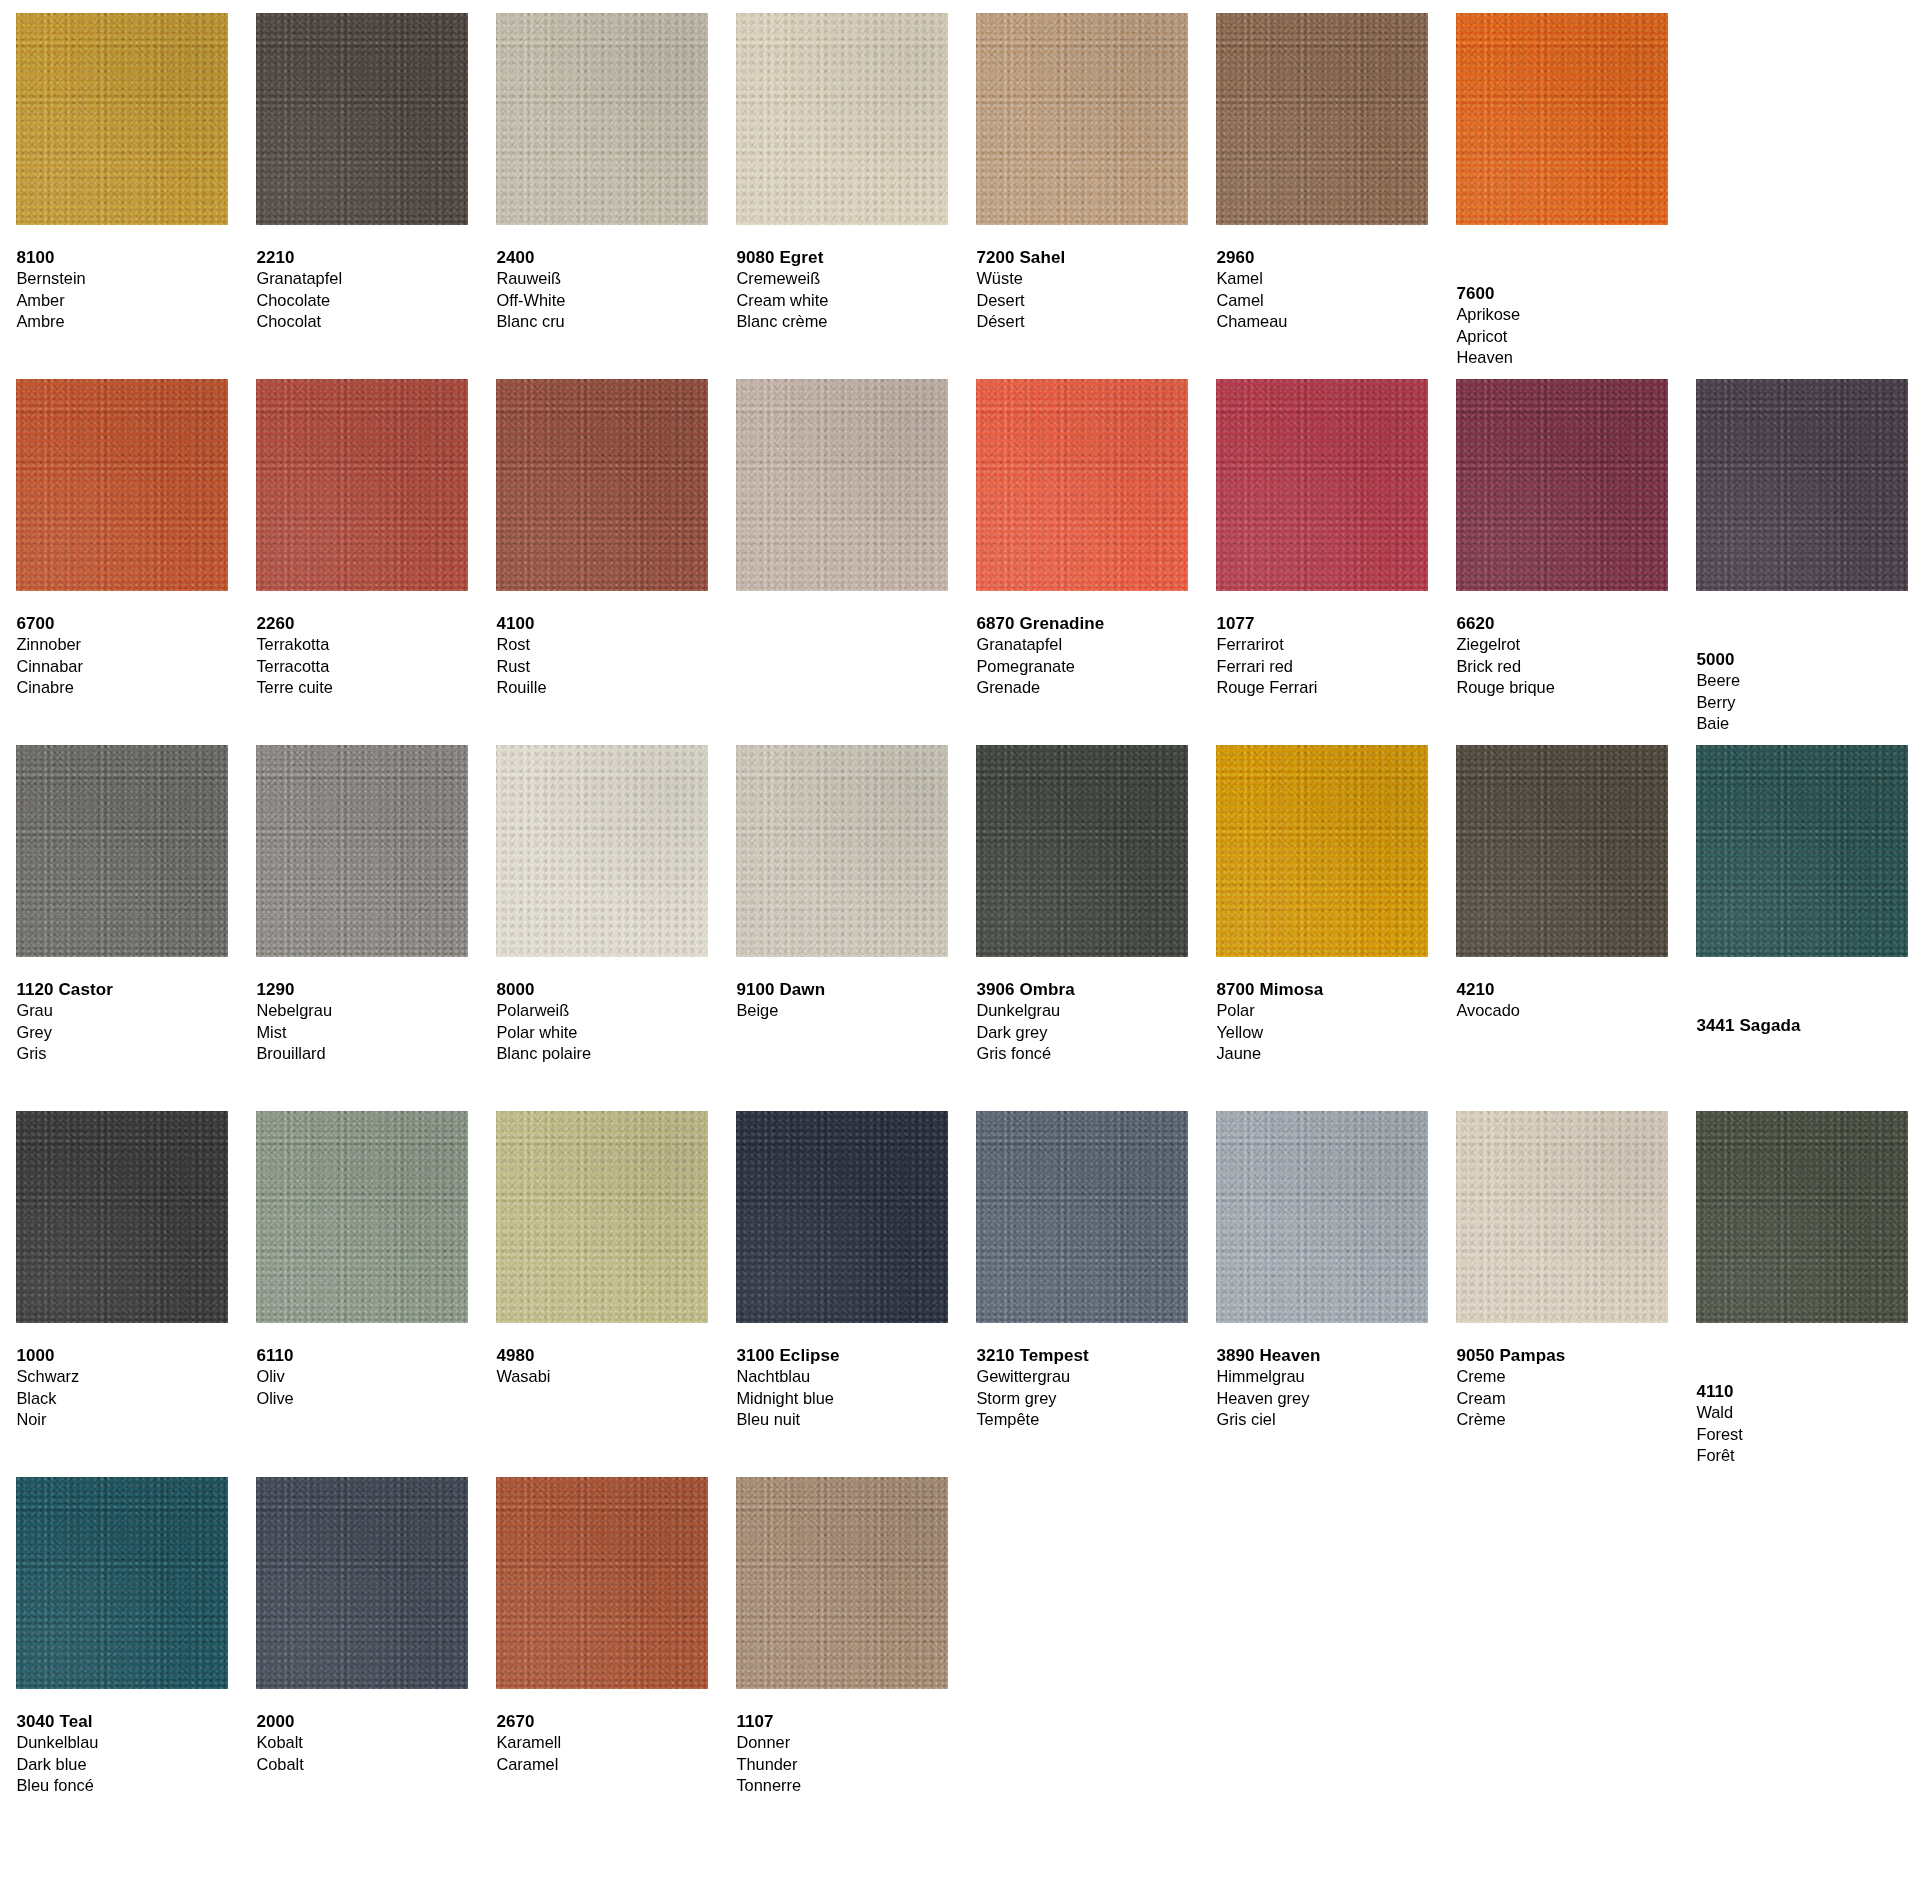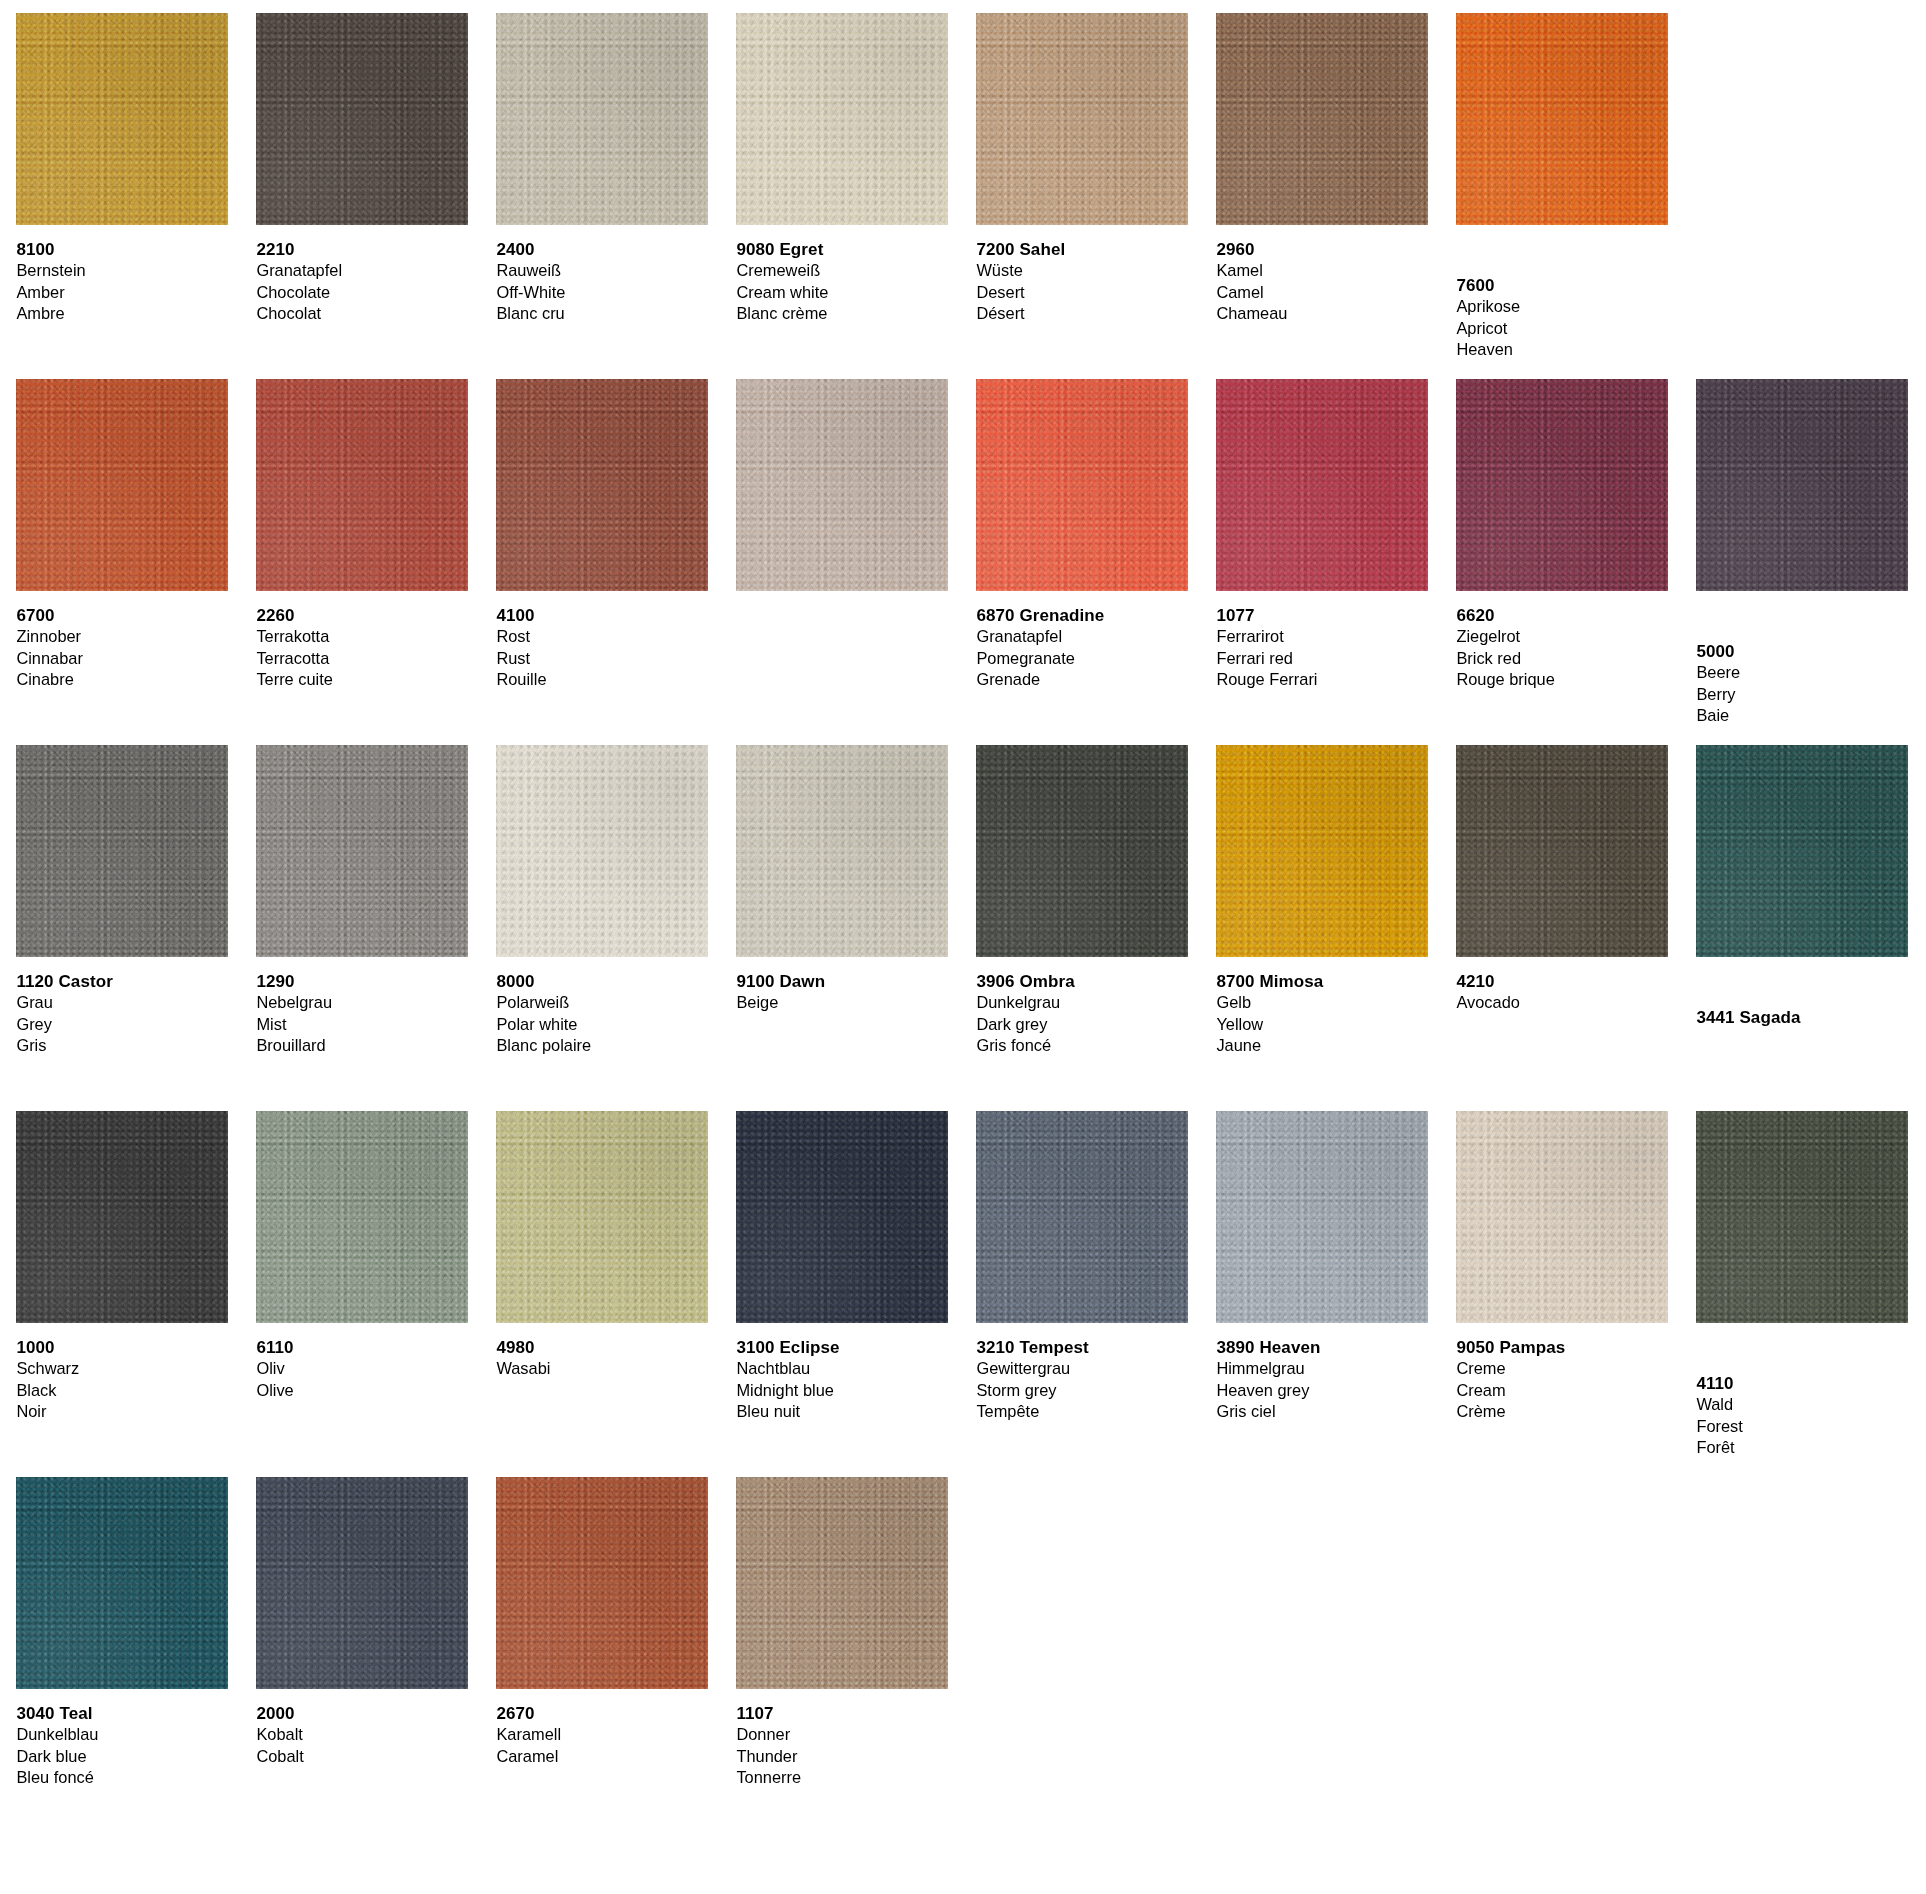--- a/index.html
+++ b/index.html
@@ -76,21 +76,21 @@
     background-image:
       repeating-linear-gradient(118deg, rgba(0,0,0,0.055) 0 0.6px, rgba(0,0,0,0) 0.6px 3.8px),
       repeating-linear-gradient(28deg, rgba(255,255,255,0.05) 0 0.6px, rgba(255,255,255,0) 0.6px 4.4px),
       radial-gradient(ellipse at 18% 82%, rgba(255,255,255,0.07) 0%, rgba(255,255,255,0) 55%),
       radial-gradient(ellipse at 85% 20%, rgba(0,0,0,0.07) 0%, rgba(0,0,0,0) 58%);
     background-size: auto, auto, 100% 100%, 100% 100%;
     pointer-events: none;
   }
 
   .labels {
-    padding-top: 14px;
+    padding-top: 22px;
     line-height: 1.0;
   }
 
   .code {
     font-weight: bold;
     font-size: 17px;
     letter-spacing: 0.1px;
     line-height: 21.5px;
     white-space: nowrap;
     font-stretch: condensed;
@@ -282,21 +282,21 @@
           <div class="code">3906 Ombra</div>
           <div class="name">Dunkelgrau</div>
           <div class="name">Dark grey</div>
           <div class="name">Gris foncé</div>
         </div>
       </div>
       <div class="cell">
         <div class="swatch" style="background-color: rgb(214, 154, 6);"></div>
         <div class="labels">
           <div class="code">8700 Mimosa</div>
-          <div class="name">Gelb</div>
+          <div class="name">Polar</div>
           <div class="name">Yellow</div>
           <div class="name">Jaune</div>
         </div>
       </div>
       <div class="cell">
         <div class="swatch" style="background-color: rgb(82, 75, 63);"></div>
         <div class="labels">
           <div class="code">4210</div>
           <div class="name">Avocado</div>
         </div>

